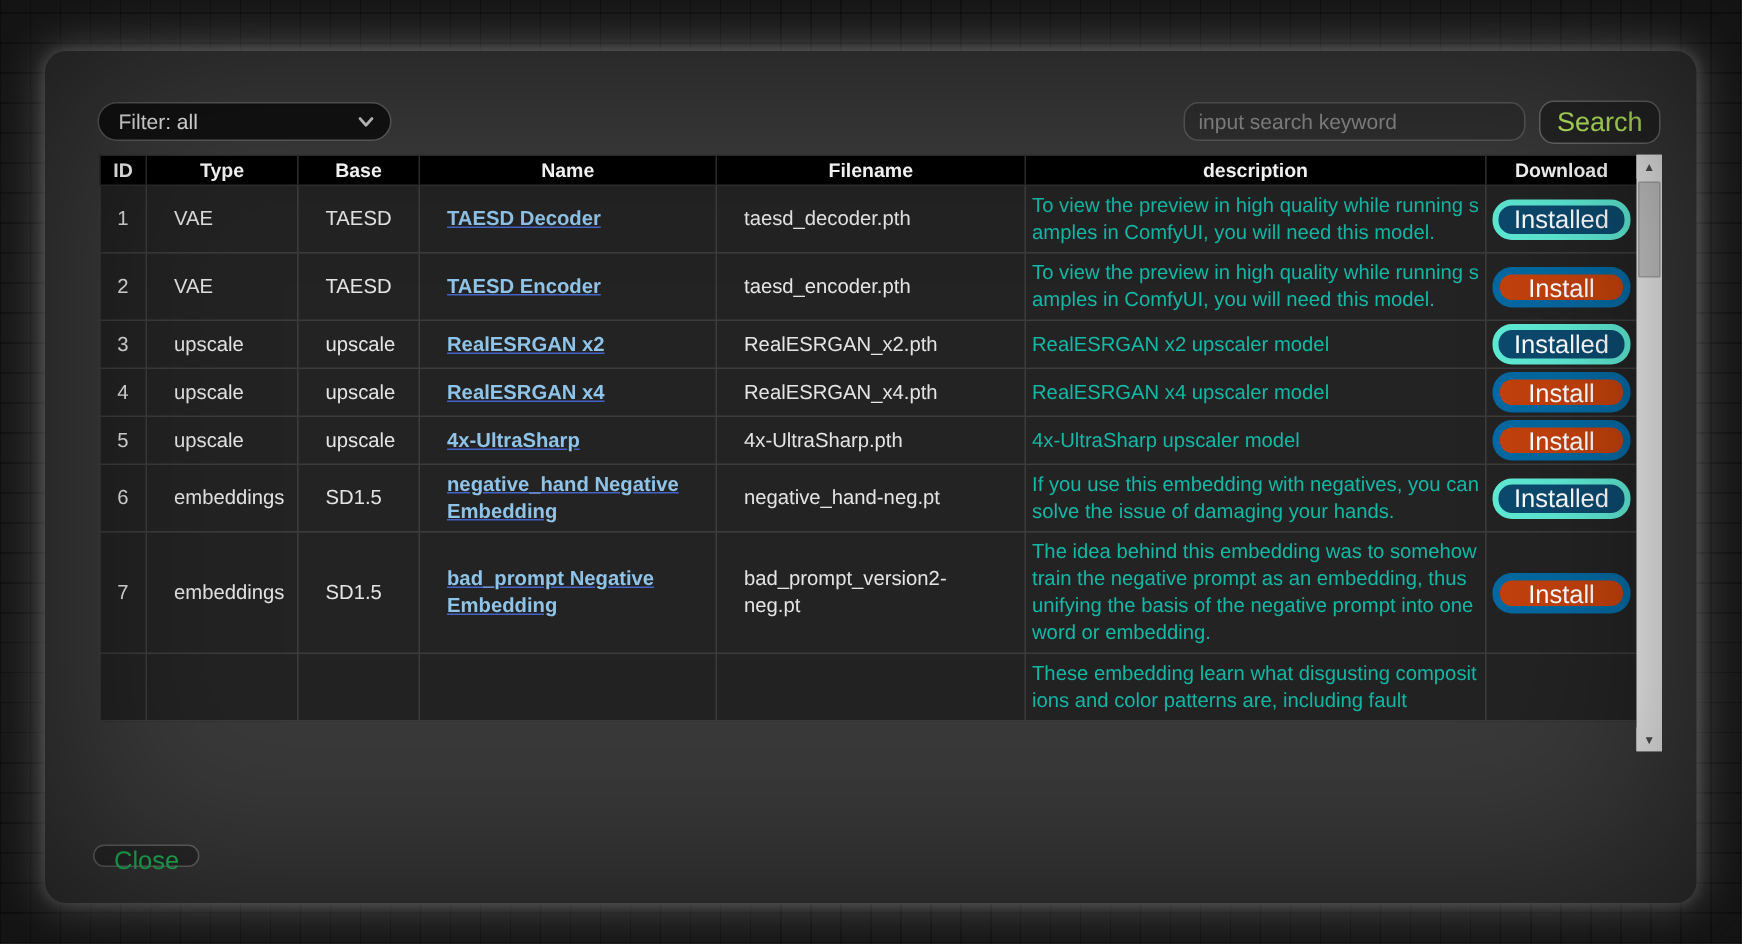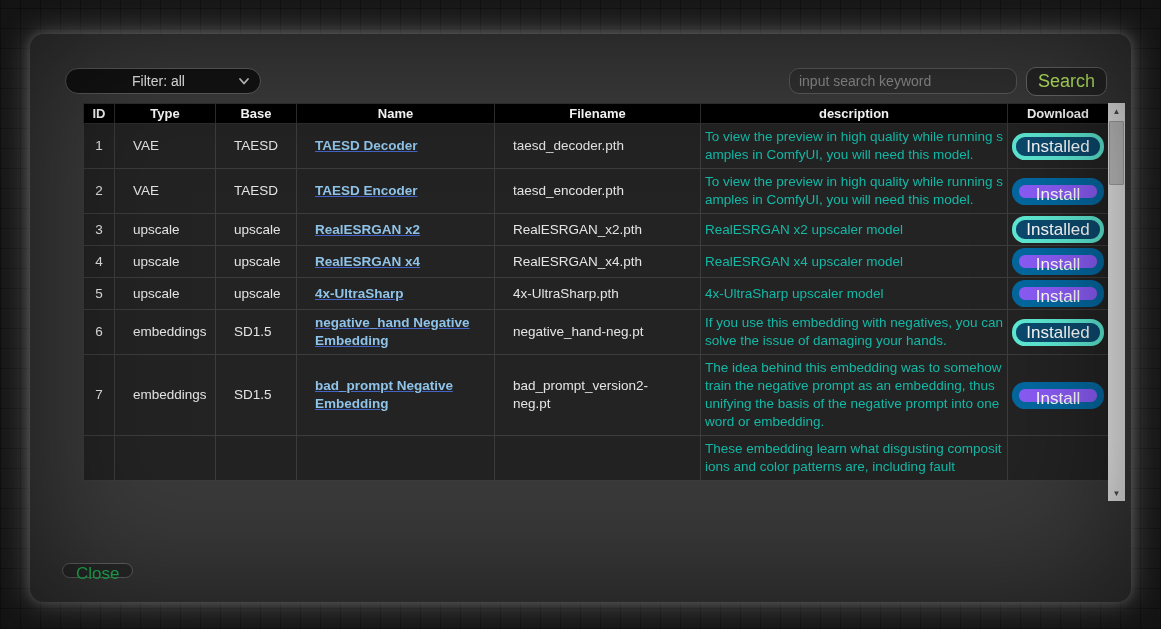--- a/index.html
+++ b/index.html
@@ -21,38 +21,38 @@
     background: #3a3a3a; border-radius: 14px; z-index: 2;
     box-shadow: 0 0 26px 5px rgba(210,210,210,0.35), 0 0 8px 2px rgba(230,230,230,0.25);
   }
   .toolbar {
     position: absolute; left: 35px; right: 24px; top: 32px; height: 30px;
     display: flex; align-items: center; justify-content: space-between;
   }
   .filter-select {
     width: 196px; height: 26px; background: #131313; border: 1px solid #5e5e5e;
     border-radius: 13px; color: #f0f0f0; font-size: 14px;
-    display: flex; align-items: center; padding: 0 10px 0 13px; cursor: default; text-align: center;
+    display: flex; align-items: center; padding: 0 10px 0 13px; cursor: default;
   }
   .filter-select .label { flex: 1; }
   .chevron { width: 12px; height: 12px; }
   .search-group { display: flex; align-items: center; gap: 9px; }
   .search-input {
     width: 228px; height: 26px; background: #303030; border: 1px solid #5a5a5a;
     border-radius: 10px; color: #e8e8e8; font-size: 14px; padding: 12px 9px;
     font-family: "Liberation Sans", sans-serif; outline: none;
   }
   .search-input::placeholder { color: #8b8b8b; }
   .search-btn {
     height: 29px; padding: 0 11px; background: #262626; border: 1px solid #6b6b6b;
     border-radius: 10px; color: #bef264; font-size: 18px;
     font-family: "Liberation Sans", sans-serif; cursor: pointer;
   }
   .table-wrap {
-    position: absolute; left: 53px; top: 69px; width: 1042px; height: 398px;
+    position: absolute; left: 36px; top: 69px; width: 1042px; height: 398px;
     overflow: hidden;
   }
   table { border-collapse: collapse; table-layout: fixed; width: 1025px; }
   th {
     background: #000; color: #fff; font-size: 13px; font-weight: bold;
     height: 20px; text-align: center; border: 1px solid #2e2e2e; padding: 1px 2px;
   }
   td {
     background: #232323; color: #e4e4e4; font-size: 13.5px; line-height: 18px;
     border: 1px solid #3c3c3c; padding: 2px 18px; height: 31px; vertical-align: middle;
@@ -62,21 +62,21 @@
   td.c-dl { text-align: center; padding: 2px 4px; }
   a.model-link {
     color: #8fc3e8; font-weight: bold; cursor: pointer;
     text-decoration: underline; text-decoration-color: #4463c4;
   }
   .btn-dl {
     min-width: 92px; height: 27px; border-radius: 13px; font-size: 17px;
     font-family: "Liberation Sans", sans-serif; color: #fff; cursor: pointer; padding: 0 10px;
   }
   .btn-dl.installed { background: #0c4a6e; border: 4px solid #5eead4; }
-  .btn-dl.not-installed { background: #8b5cf6; border: 7px solid #0369a1; }
+  .btn-dl.not-installed { background: #c2410c; border: 5px solid #0369a1; }
   
   .scrollbar {
     position: absolute; right: 0; top: 0; width: 17px; height: 398px;
     background: #f1f1f1; z-index: 3;
   }
   .sb-arrow {
     position: absolute; left: 0; width: 17px; height: 16px; background: #f1f1f1;
     display: flex; align-items: center; justify-content: center;
     font-size: 8px; color: #505050; cursor: pointer;
   }

